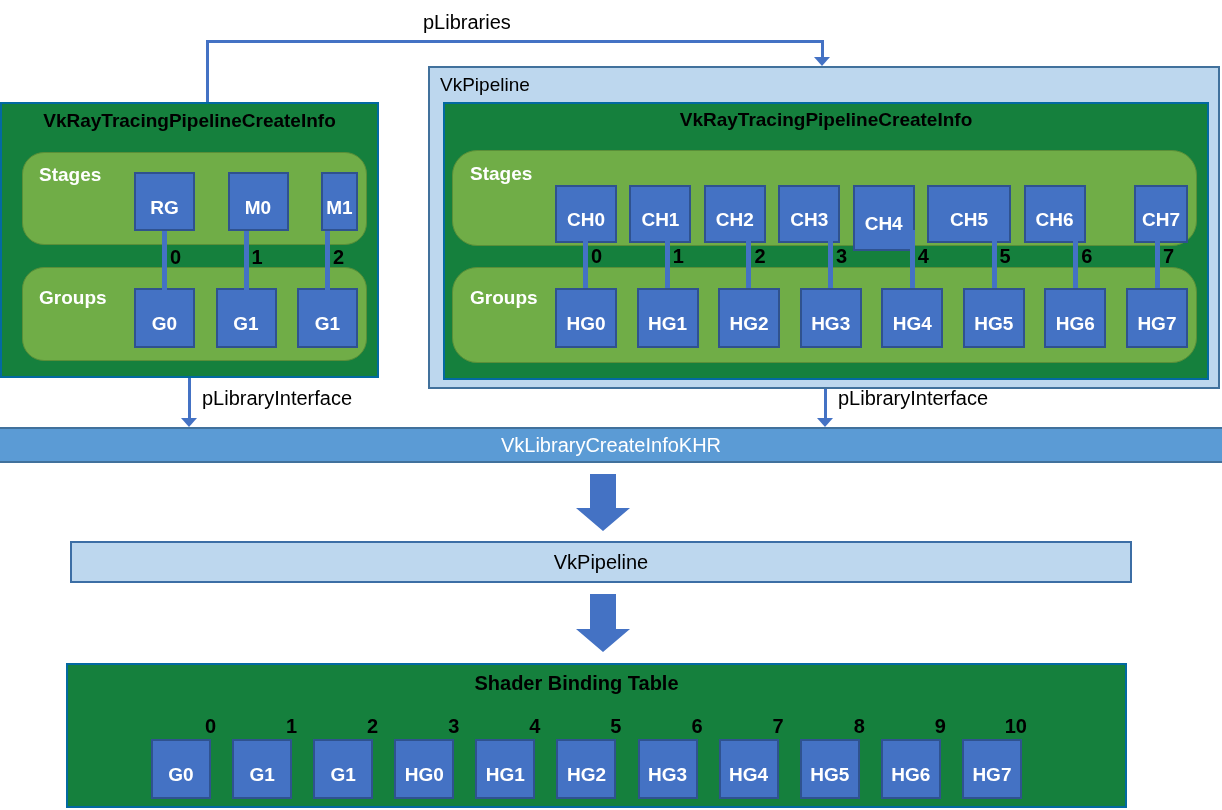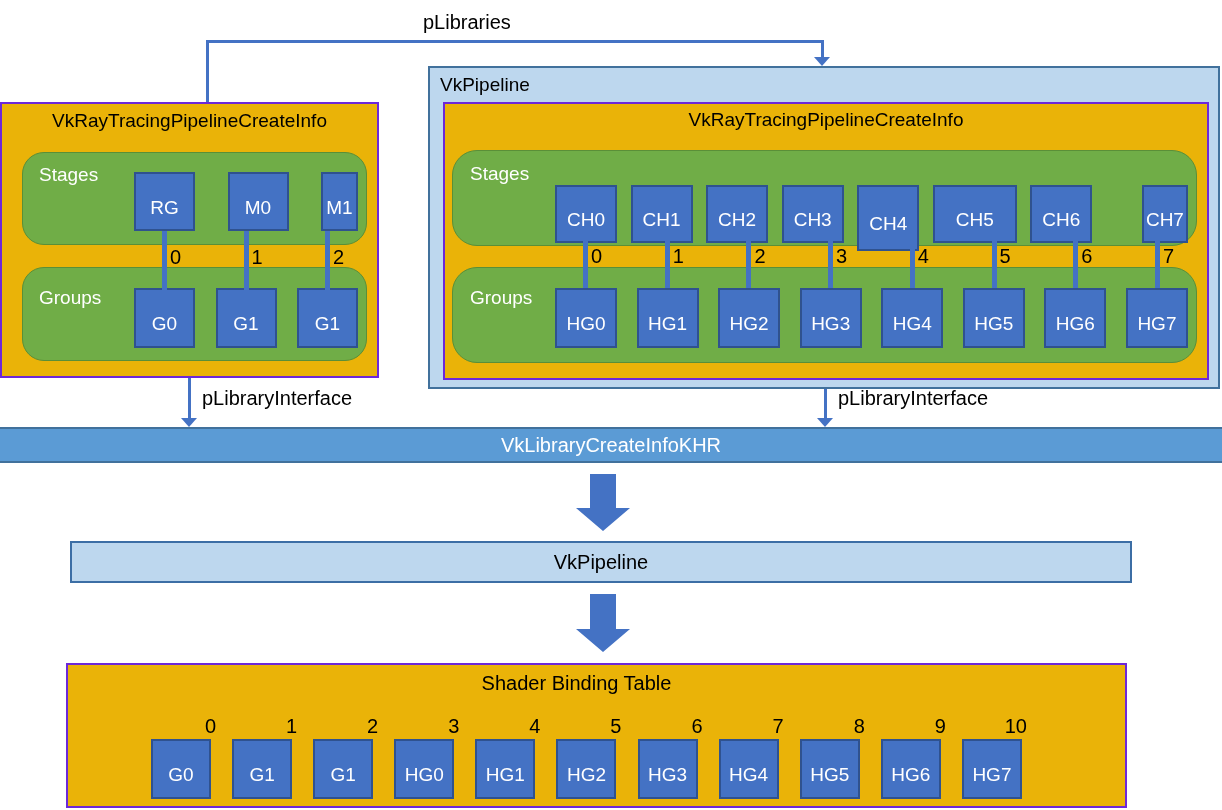--- a/index.html
+++ b/index.html
@@ -2,21 +2,21 @@
 <html><head>
 <meta charset="utf-8">
 <style>
   html,body{margin:0;padding:0;background:#fff;}
   .canvas{
     position:relative;width:1222px;height:810px;overflow:hidden;
     font-family:"Liberation Sans",sans-serif;color:#111;background:#fff;
   }
   .abs{position:absolute;}
   
-  .mbox{position:absolute;background:#eab308;border:2px solid #6d28d9;box-sizing:border-box;}
+  .mbox{position:absolute;background:#15803d;border:2px solid #0369a1;box-sizing:border-box;font-weight:bold;}
   .lbox{position:absolute;background:#bdd7ee;border:2px solid #41719c;box-sizing:border-box;}
   .green{position:absolute;background:#70ad47;border:1px solid #5a8f38;border-radius:22px;box-sizing:border-box;}
   .box-title{position:absolute;left:0;right:0;text-align:center;font-size:19px;color:#000;}
   .white-label{position:absolute;color:#fff;font-size:19px;text-align:center;}
   
   .row{position:absolute;display:flex;justify-content:space-between;}
   .sq{
     background:#4472c4;border:2px solid #2f528f;box-sizing:border-box;
     color:#fff;font-size:19px;display:flex;align-items:center;justify-content:center;
     padding-top:12px;flex:none;
@@ -100,21 +100,21 @@
       </div>
       <div class="row" style="left:110px;top:81px;width:633px;height:58px;">
 
       <div class="sq" style="width:62px;height:58px;">CH0</div>
           <div class="sq" style="width:62px;height:58px;">CH1</div>
           <div class="sq" style="width:62px;height:58px;">CH2</div>
           <div class="sq" style="width:62px;height:58px;">CH3</div>
           <div class="sq" style="width:62px;height:66px;">CH4</div>
           <div class="sq" style="width:84px;height:58px;">CH5</div>
           <div class="sq" style="width:62px;height:58px;">CH6</div>
-          <div class="sq" style="width:46px;height:58px;margin-left:36px;">CH7</div>
+          <div class="sq" style="width:54px;height:58px;margin-left:36px;">CH7</div>
         </div>
 
       <div class="green" style="left:7px;top:163px;width:745px;height:96px;border-radius:25px;">
         <span class="white-label" style="left:17px;top:19px;">Groups</span>
       </div>
       <div class="row" style="left:110px;top:184px;width:633px;height:60px;">
 
       <div class="sq" style="width:62px;height:60px;">HG0</div>
           <div class="sq" style="width:62px;height:60px;">HG1</div>
           <div class="sq" style="width:62px;height:60px;">HG2</div>

